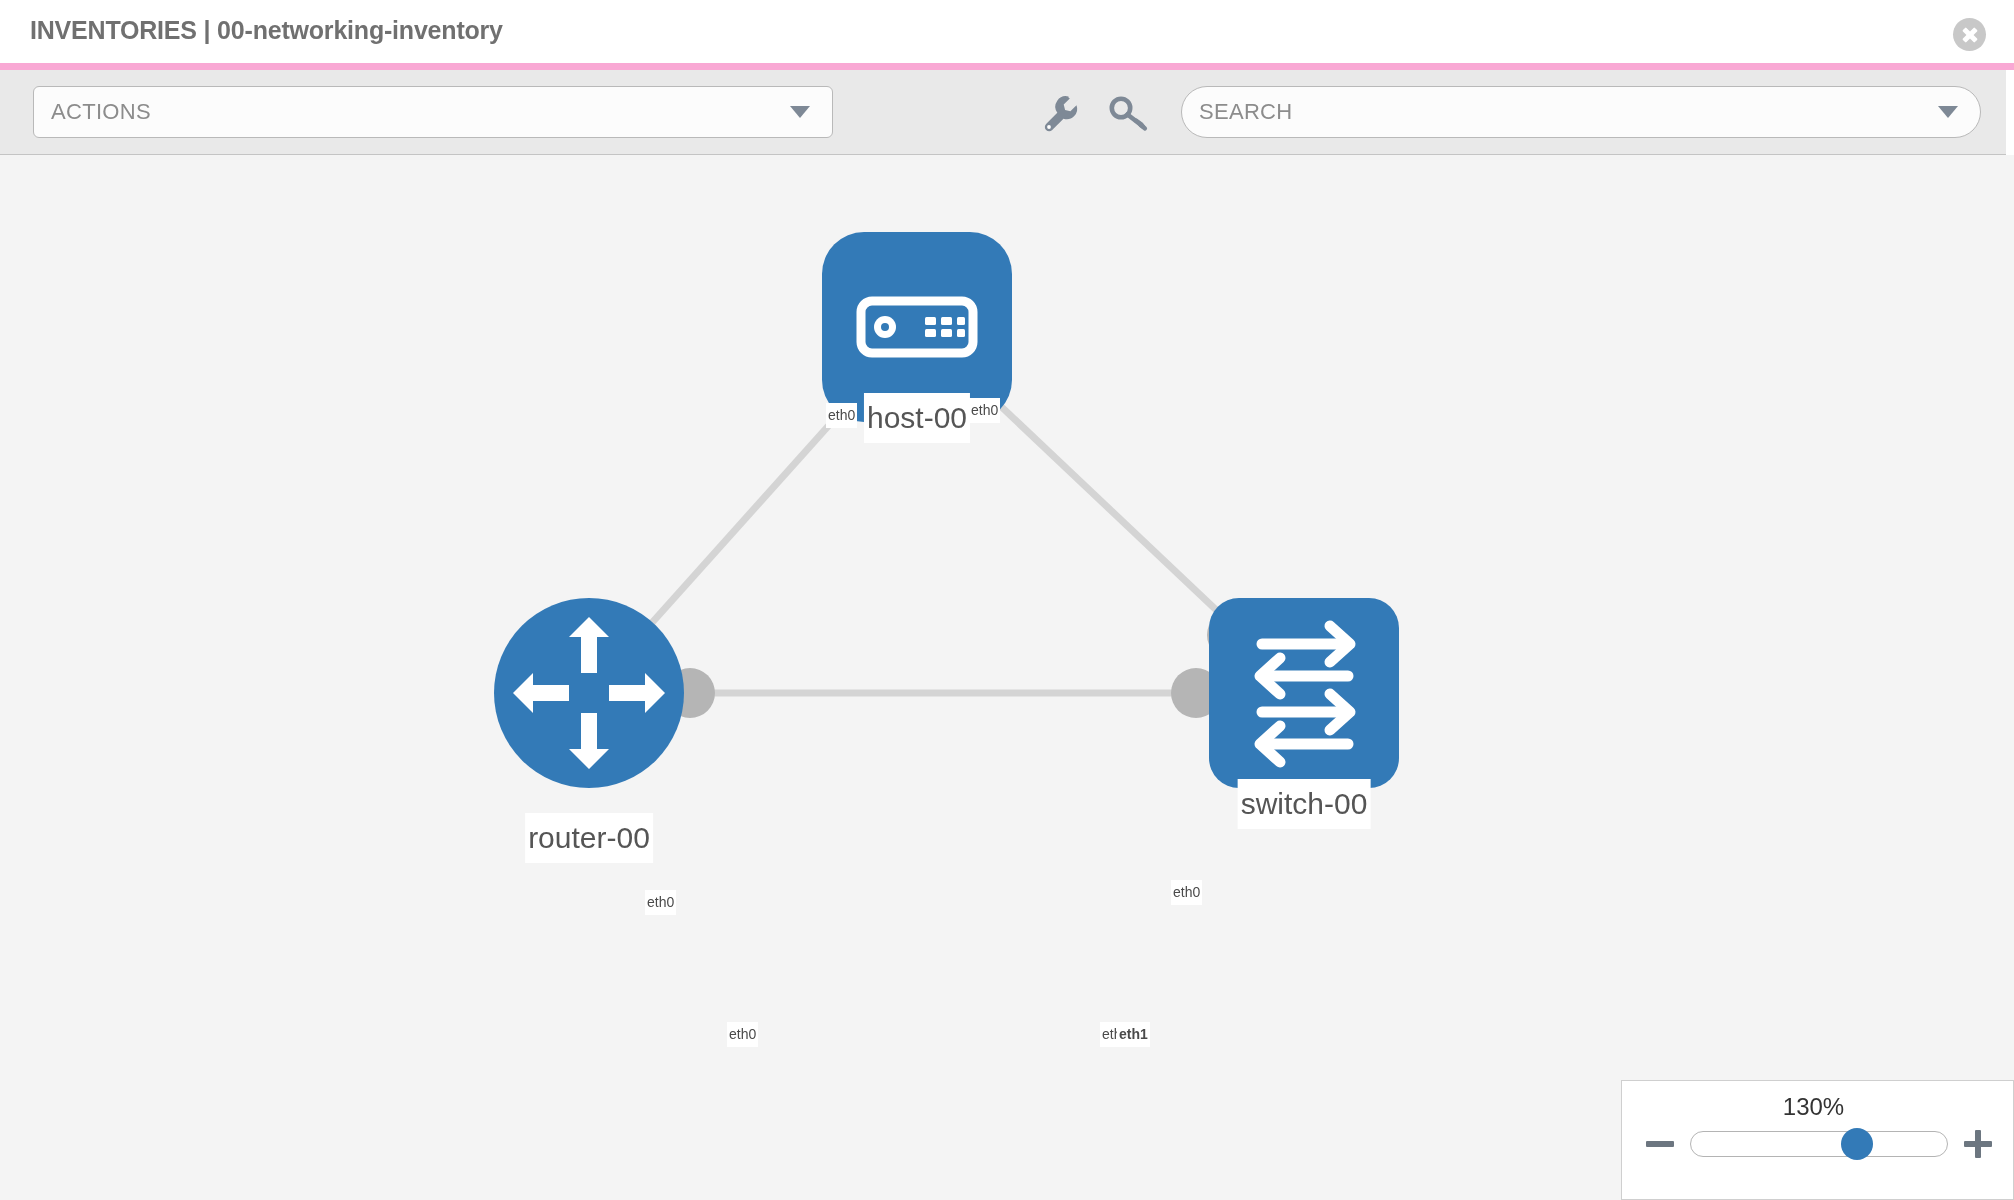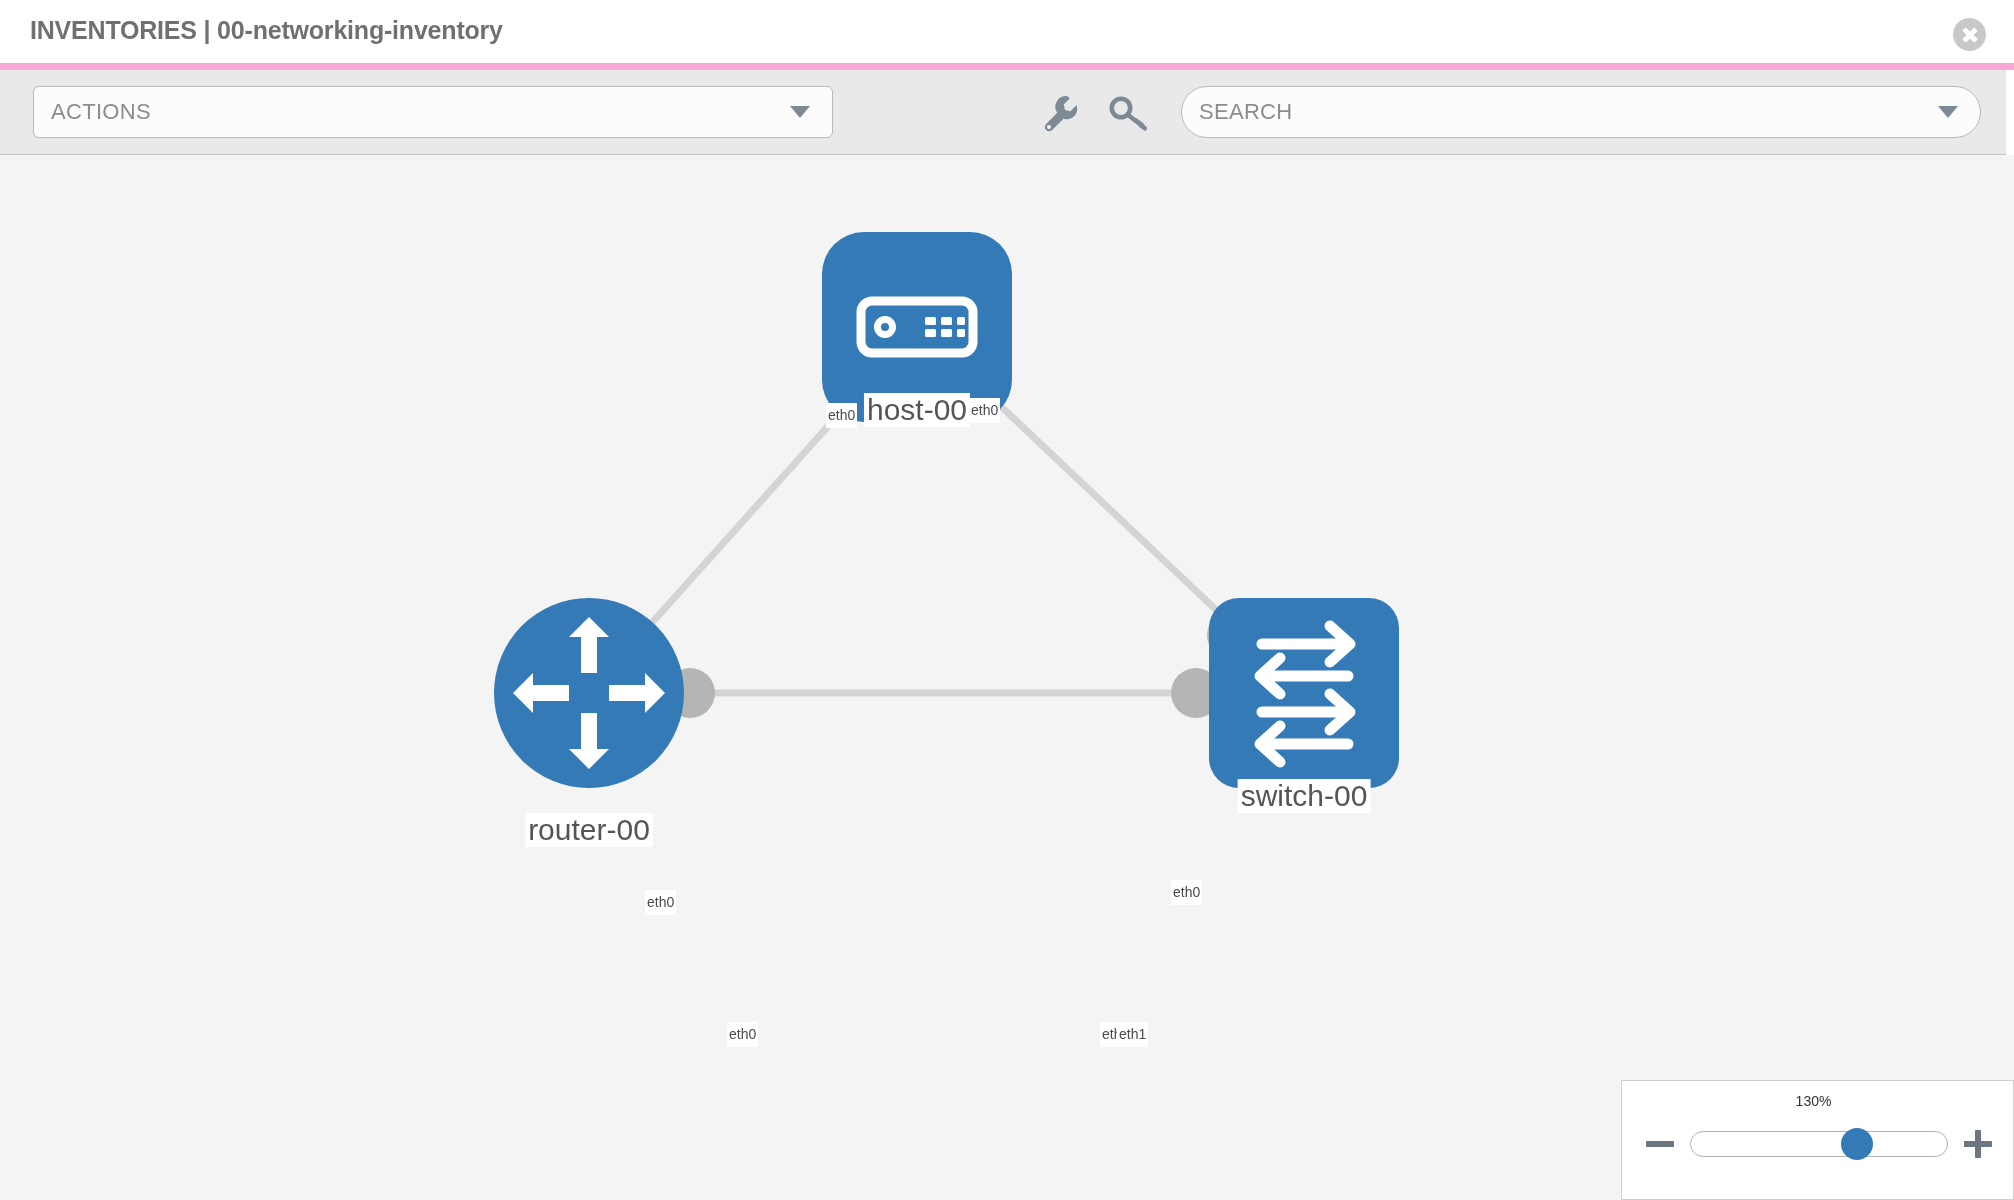--- a/index.html
+++ b/index.html
@@ -133,21 +133,21 @@
     height: 1045px;
   }
 
   
   .node-label {
     position: absolute;
     background: #ffffff;
     color: #555555;
     font-size: 30px;
     line-height: 34px;
-    padding: 0 3px;
+    padding: 8px 3px;
     white-space: nowrap;
     transform: translateX(-50%);
   }
   .port-label {
     position: absolute;
     background: #ffffff;
     color: #4a4a4a;
     font-size: 14px;
     line-height: 25px;
     padding: 0 2px;
@@ -163,21 +163,21 @@
     height: 120px;
     background: #ffffff;
     border: 1px solid #cfcfcf;
     box-sizing: border-box;
   }
   #zoom-percent {
     position: absolute;
     left: 0; right: 8px;
     top: 12px;
     text-align: center;
-    font-size: 14px;
+    font-size: 24px;
     color: #333333;
   }
   #zoom-minus, #zoom-plus {
     position: absolute;
     top: 46px;
     width: 34px;
     height: 34px;
     cursor: pointer;
   }
   #zoom-minus { left: 21px; }
@@ -325,21 +325,21 @@
   <div class="node-label" style="left:917px; top:238px;">host-00</div>
   <div class="node-label" style="left:589px; top:658px;">router-00</div>
   <div class="node-label" style="left:1304px; top:624px;">switch-00</div>
 
   <div class="port-label" style="left:826px; top:248px;">eth0</div>
   <div class="port-label" style="left:969px; top:243px;">eth0</div>
   <div class="port-label" style="left:645px; top:735px;">eth0</div>
   <div class="port-label" style="left:1171px; top:725px;">eth0</div>
   <div class="port-label" style="left:727px; top:867px;">eth0</div>
   <div class="port-label" style="left:1100px; top:867px;">eth</div>
-  <div class="port-label" style="left:1117px; top:867px;">eth1</div>
+  <div class="port-label" style="left:1117px; top:867px;font-weight:bold;">eth1</div>
 
 </div>
 
 <div id="zoom-control">
   <div id="zoom-percent">130%</div>
 
   <div id="zoom-minus">
     <span class="bar h"></span>
   </div>
 

